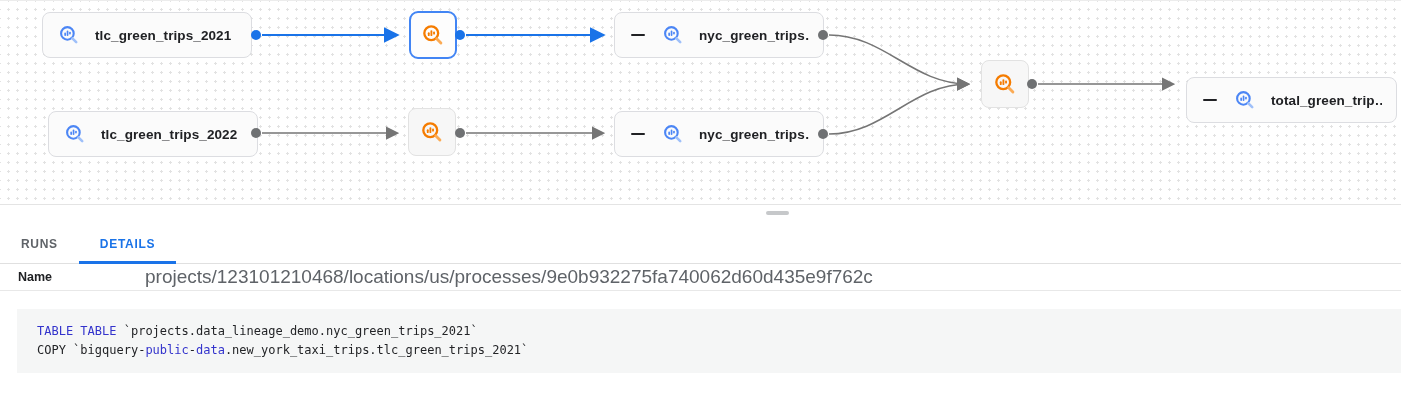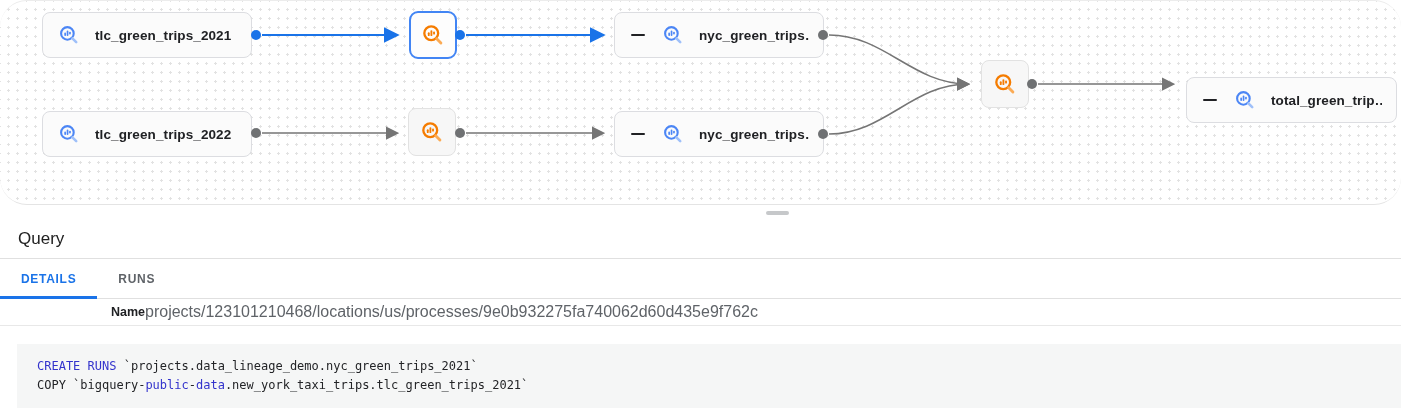--- a/index.html
+++ b/index.html
@@ -5,65 +5,65 @@
   * { margin:0; padding:0; box-sizing:border-box; }
   html,body { width:1401px; height:417px; background:#ffffff; overflow:hidden;
               font-family:"Liberation Sans", sans-serif; }
 
   
   .canvas {
     position:relative; width:1401px; height:205px;
     border-top:1px solid #ececec; border-bottom:1px solid #e4e4e4;
     background-color:#ffffff;
     background-image:radial-gradient(circle, #e2e2e2 1.1px, transparent 1.4px);
-    background-size:9px 9px; background-position:4px 4px;border-radius:27px;
+    background-size:9px 9px; background-position:4px 4px;
   }
   .edges { position:absolute; left:0; top:0; pointer-events:none; z-index:3; }
   .node {
     position:absolute; display:flex; align-items:center; z-index:2;
     background:#fbfbfb; border:1px solid #dcdde1; border-radius:8px;
     height:46px; padding:0 14px 0 16px; cursor:pointer;
   }
   .node .label {
     font-size:13.5px; font-weight:700; color:#202124; letter-spacing:.1px;
     margin-left:16px; white-space:nowrap; overflow:hidden;
   }
   .proc { width:48px; height:48px; justify-content:center; padding:0; background:#f7f7f7; border-color:#e2e2e2; }
   .proc.selected { border:2px solid #4285f4; background:#fdfdfd; border-radius:9px; }
   .minus { display:inline-block; width:14px; height:2px; background:#202124; border-radius:1px; margin-right:18px; flex:0 0 auto; }
   .bq { flex:0 0 auto; display:block; }
 
   .n-tlc2021 { left:42px;  top:11px;  width:210px; }
   .n-proc1   { left:409px; top:10px; }
   .n-nyc2021 { left:614px; top:11px;  width:210px; }
-  .n-tlc2022 { left:42px;  top:110px; width:210px; }
+  .n-tlc2022 { left:48px;  top:110px; width:210px; }
   .n-proc2   { left:408px; top:107px; }
   .n-nyc2022 { left:614px; top:110px; width:210px; }
   .n-proc3   { left:981px; top:59px; }
   .n-total   { left:1186px;top:76px;  width:211px; }
 
   
   .resize-strip { position:relative; height:19px; background:#ffffff; }
   .drag-handle { position:absolute; left:766px; top:6px; width:23px; height:4px;
                  background:#c6c8ca; border-radius:2px; cursor:row-resize; }
 
   
   .panel { background:#ffffff; }
   .panel-title { font-size:17px; color:#212121; padding:5px 0 9px 18px; border-bottom:1px solid #e0e0e0; }
   .tabs { display:flex; height:40px; border-bottom:1px solid #e0e0e0; align-items:stretch; }
   .tab { display:flex; align-items:center; justify-content:center; padding:0 21px;
          font-size:12px; font-weight:700; letter-spacing:.7px; color:#5f6368;
          cursor:pointer; position:relative; }
   .tab.active { color:#1a73e8; }
   .tab.active::after { content:""; position:absolute; left:0; right:0; bottom:-1px; height:3px; background:#1a73e8; }
 
-  .kv-table { width:100%;text-align:right; }
+  .kv-table { width:100%; }
   .kv-row { display:flex; height:27px; align-items:center; border-bottom:1px solid #e8e8e8; }
   .kv-label { width:145px; padding-left:18px; font-size:12.5px; font-weight:700; color:#202124; flex:0 0 auto; }
-  .kv-value { font-size:16px; color:#5f6368; white-space:nowrap; }
+  .kv-value { font-size:19px; color:#5f6368; white-space:nowrap; }
 
   .code-block { margin:18px 0 0 17px; background:#f5f6f6; padding:13px 20px; min-height:60px; }
   .code-line { font-family:"DejaVu Sans Mono","Liberation Mono",monospace; font-size:12px;
                line-height:19px; white-space:pre; color:#232427; }
   .code-line .kw { color:#3333cc; }
 </style>
 </head>
 <body>
 
 <div class="canvas">
@@ -183,31 +183,30 @@
     <circle cx="823" cy="133" r="5" fill="#6f7173"></circle>
     <circle cx="1032" cy="83" r="5" fill="#6f7173"></circle>
   </svg>
 </div>
 
 <div class="resize-strip">
   <div class="drag-handle"></div>
 </div>
 
 <div class="panel">
-  <div class="panel-title">Query</div>
 
   <div class="tabs">
+    <div class="tab">RUNS</div>
     <div class="tab active">DETAILS</div>
-    <div class="tab">RUNS</div>
   </div>
 
   <div class="kv-table">
     <div class="kv-row">
       <div class="kv-label">Name</div>
       <div class="kv-value">projects/123101210468/locations/us/processes/9e0b932275fa740062d60d435e9f762c</div>
     </div>
   </div>
 
   <div class="code-block" id="code-block">
-      <div class="code-line"><span class="kw">CREATE RUNS</span><span> `projects.data_lineage_demo.nyc_green_trips_2021`</span></div>
+      <div class="code-line"><span class="kw">TABLE TABLE</span><span> `projects.data_lineage_demo.nyc_green_trips_2021`</span></div>
       <div class="code-line"><span>COPY `bigquery-</span><span class="kw">public</span><span>-</span><span class="kw">data</span><span>.new_york_taxi_trips.tlc_green_trips_2021`</span></div>
     </div>
 </div>
 
 </body></html>

